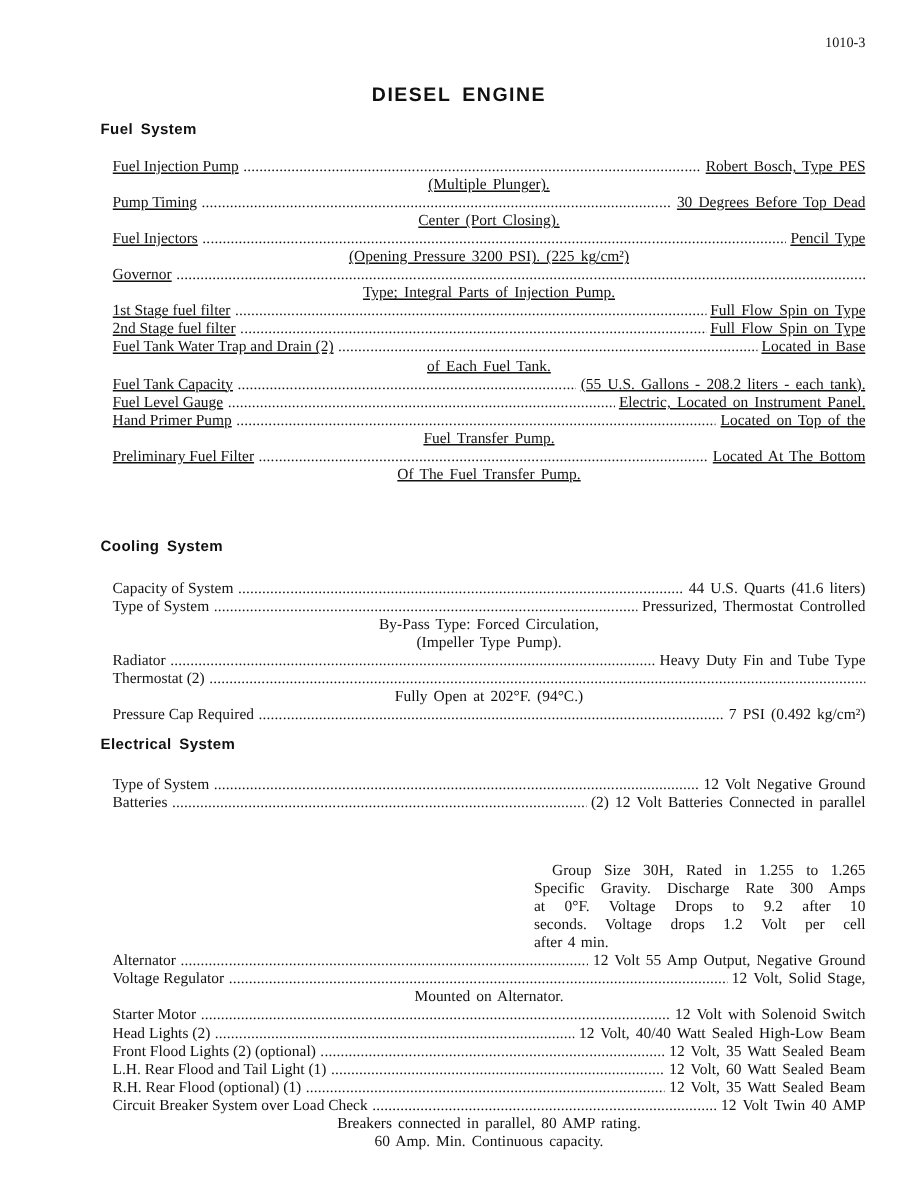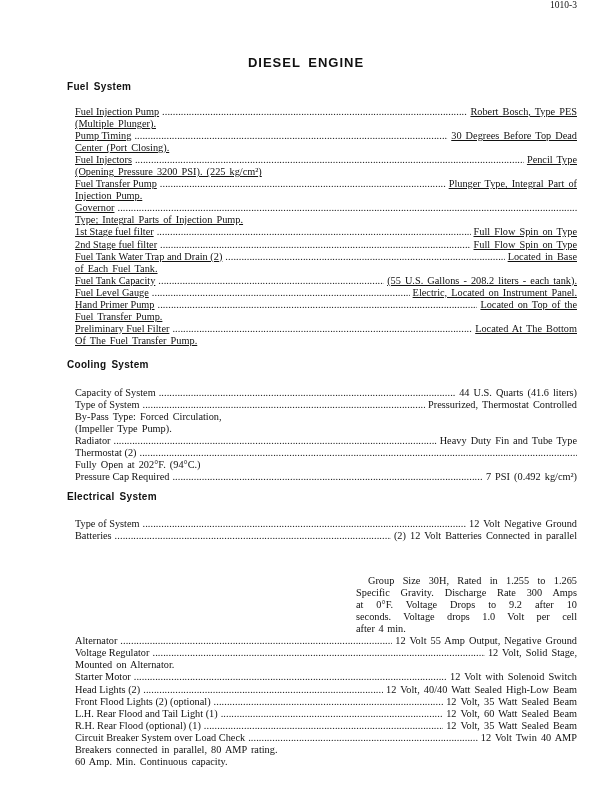--- a/index.html
+++ b/index.html
@@ -1,29 +1,29 @@
 <!DOCTYPE html>
 <html><head>
 <meta charset="utf-8">
 <style>
   html, body { margin: 0; padding: 0; background: #ffffff; }
   body { width: 612px; height: 792px; position: relative; overflow: hidden; color: #111; }
-  .page-num { position: absolute; top: 0; left: 536px; width: 41px; text-align: right;
+  .page-num { position: absolute; top: 24px; left: 536px; width: 41px; text-align: right;
     font-family: "Liberation Serif", serif; font-size: 9.5px; }
   .title { position: absolute; top: 55px; left: 0; width: 612px; text-align: center;
     font-family: "Liberation Sans", sans-serif; font-weight: bold; font-size: 13px; letter-spacing: 1px; word-spacing: 3px; }
   .section { position: absolute; left: 67px; width: 510px; }
   .section h2 { margin: 0; font-family: "Liberation Sans", sans-serif; font-weight: bold; font-size: 10px; letter-spacing: 0.3px; word-spacing: 2px; height: 20px; line-height: 16px; }
   .items { margin-left: 8px; width: 502px; font-family: "Liberation Serif", serif; font-size: 10.3px; }
   .line { display: flex; height: 12.05px; line-height: 12.05px; white-space: nowrap; overflow: hidden; }
   .line .lbl { flex: 0 0 auto; padding-right: 3px; }
   .line .dots { flex: 1 1 auto; overflow: hidden; position: relative; }
   .line .dots::after { content: "..................................................................................................................................................................................................................................................................."; position: absolute; left: 0; letter-spacing: 0.1px; }
   .line .val { flex: 0 0 auto; padding-left: 3px; word-spacing: 1.5px; }
-  .cont { height: 12.05px; line-height: 12.05px; text-align: left; white-space: nowrap; word-spacing: 1.5px; }
+  .cont { height: 12.05px; line-height: 12.05px; text-align: center; white-space: nowrap; word-spacing: 1.5px; }
   .just-block { margin-left: 281px; width: 221px; }
   .just { height: 12.05px; line-height: 12.05px; text-align: justify; text-align-last: justify; white-space: normal; overflow: hidden; word-spacing: 1px; }
   .just.last { text-align-last: left; }
   .just.indent { padding-left: 12px; margin-top: 33px; }
 </style>
 </head>
 <body>
 
 <div class="page-num">1010-3</div>
 <div class="title">DIESEL ENGINE</div>
@@ -50,28 +50,20 @@
     <div>
       <div class="line">
           <span class="lbl">Fuel Injectors</span>
           <span class="dots"></span>
           <span class="val">Pencil Type</span>
         </div>
       <div class="cont">(Opening Pressure 3200 PSI). (225 kg/cm²)</div>
     </div>
     <div>
       <div class="line">
-          <span class="lbl">Fuel Transfer Pump</span>
-          <span class="dots"></span>
-          <span class="val">Plunger Type, Integral Part of</span>
-        </div>
-      <div class="cont">Injection Pump.</div>
-    </div>
-    <div>
-      <div class="line">
           <span class="lbl">Governor</span>
           <span class="dots"></span>
         </div>
       <div class="cont">Type; Integral Parts of Injection Pump.</div>
     </div>
     <div>
       <div class="line">
           <span class="lbl">1st Stage fuel filter</span>
           <span class="dots"></span>
           <span class="val">Full Flow Spin on Type</span>
@@ -181,21 +173,21 @@
     <div>
       <div class="line">
           <span class="lbl">Batteries</span>
           <span class="dots"></span>
           <span class="val">(2) 12 Volt Batteries Connected in parallel</span>
         </div>
       <div class="just-block">
         <div class="just indent">Group Size 30H, Rated in 1.255 to 1.265</div>
         <div class="just">Specific Gravity. Discharge Rate 300 Amps</div>
         <div class="just">at 0°F. Voltage Drops to 9.2 after 10</div>
-        <div class="just">seconds. Voltage drops 1.0 Volt per cell</div>
+        <div class="just">seconds. Voltage drops 1.2 Volt per cell</div>
         <div class="just last">after 4 min.</div>
       </div>
     </div>
     <div>
       <div class="line">
           <span class="lbl">Alternator</span>
           <span class="dots"></span>
           <span class="val">12 Volt 55 Amp Output, Negative Ground</span>
         </div>
     </div>

